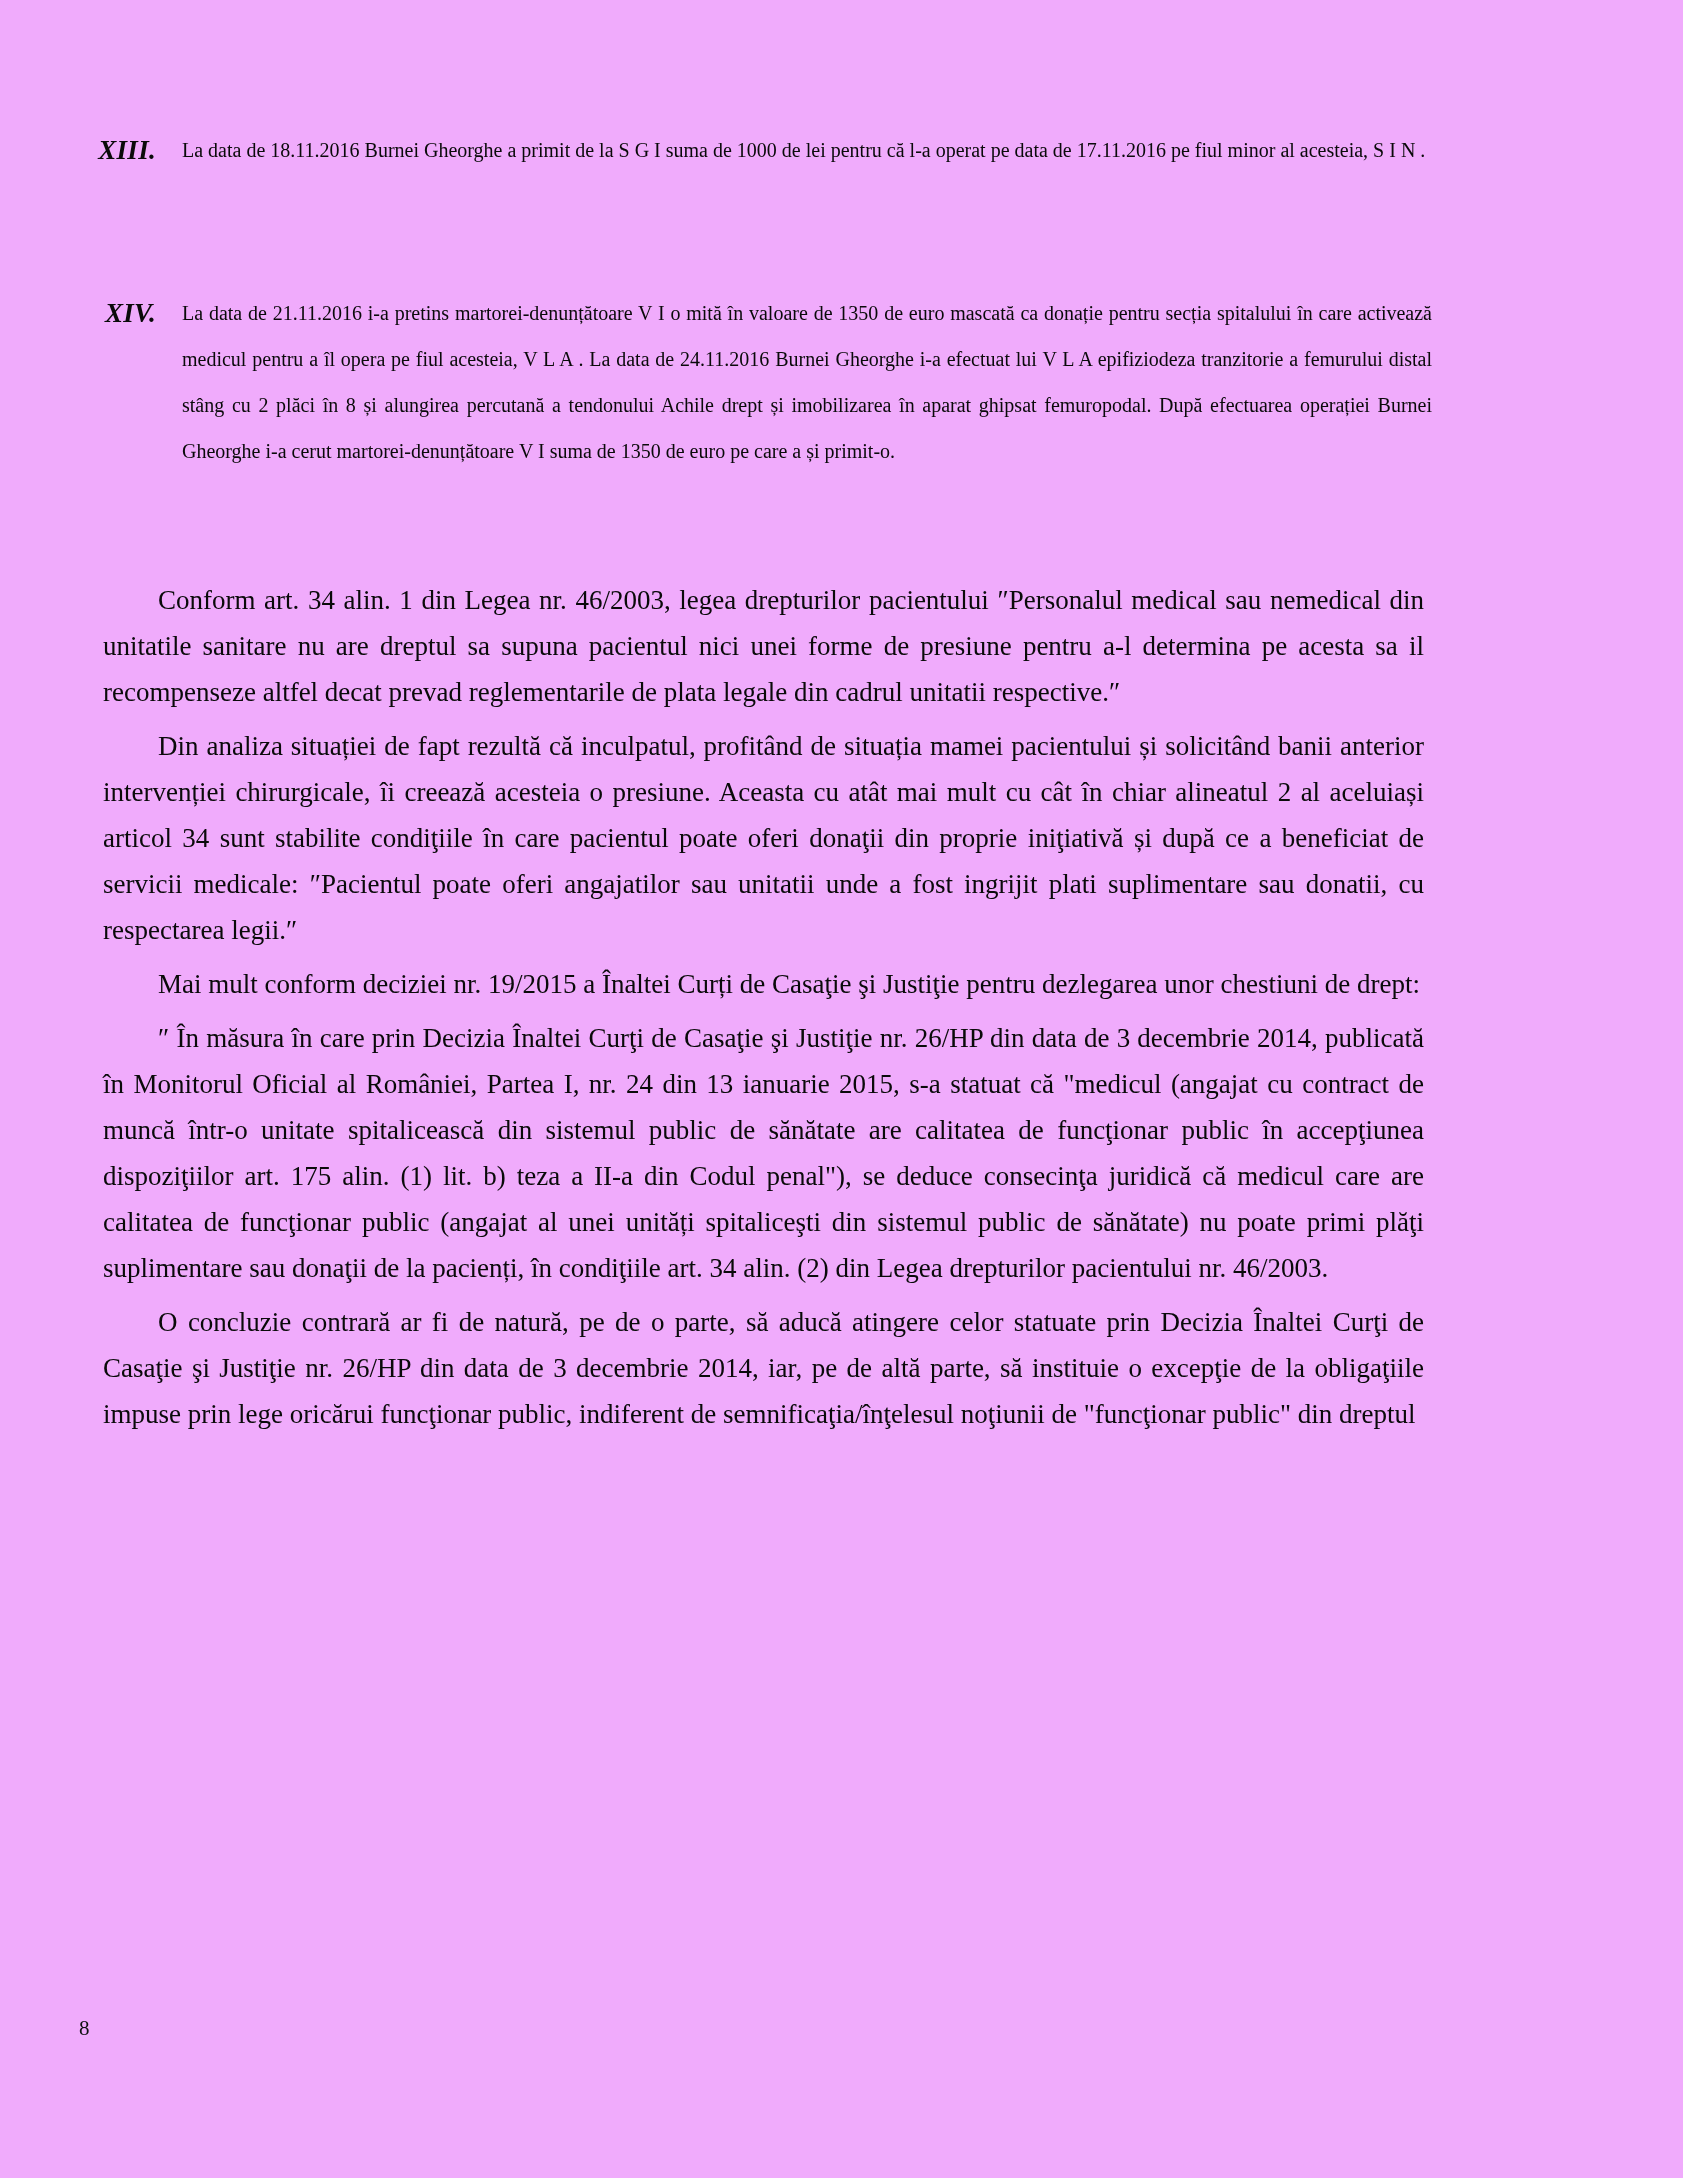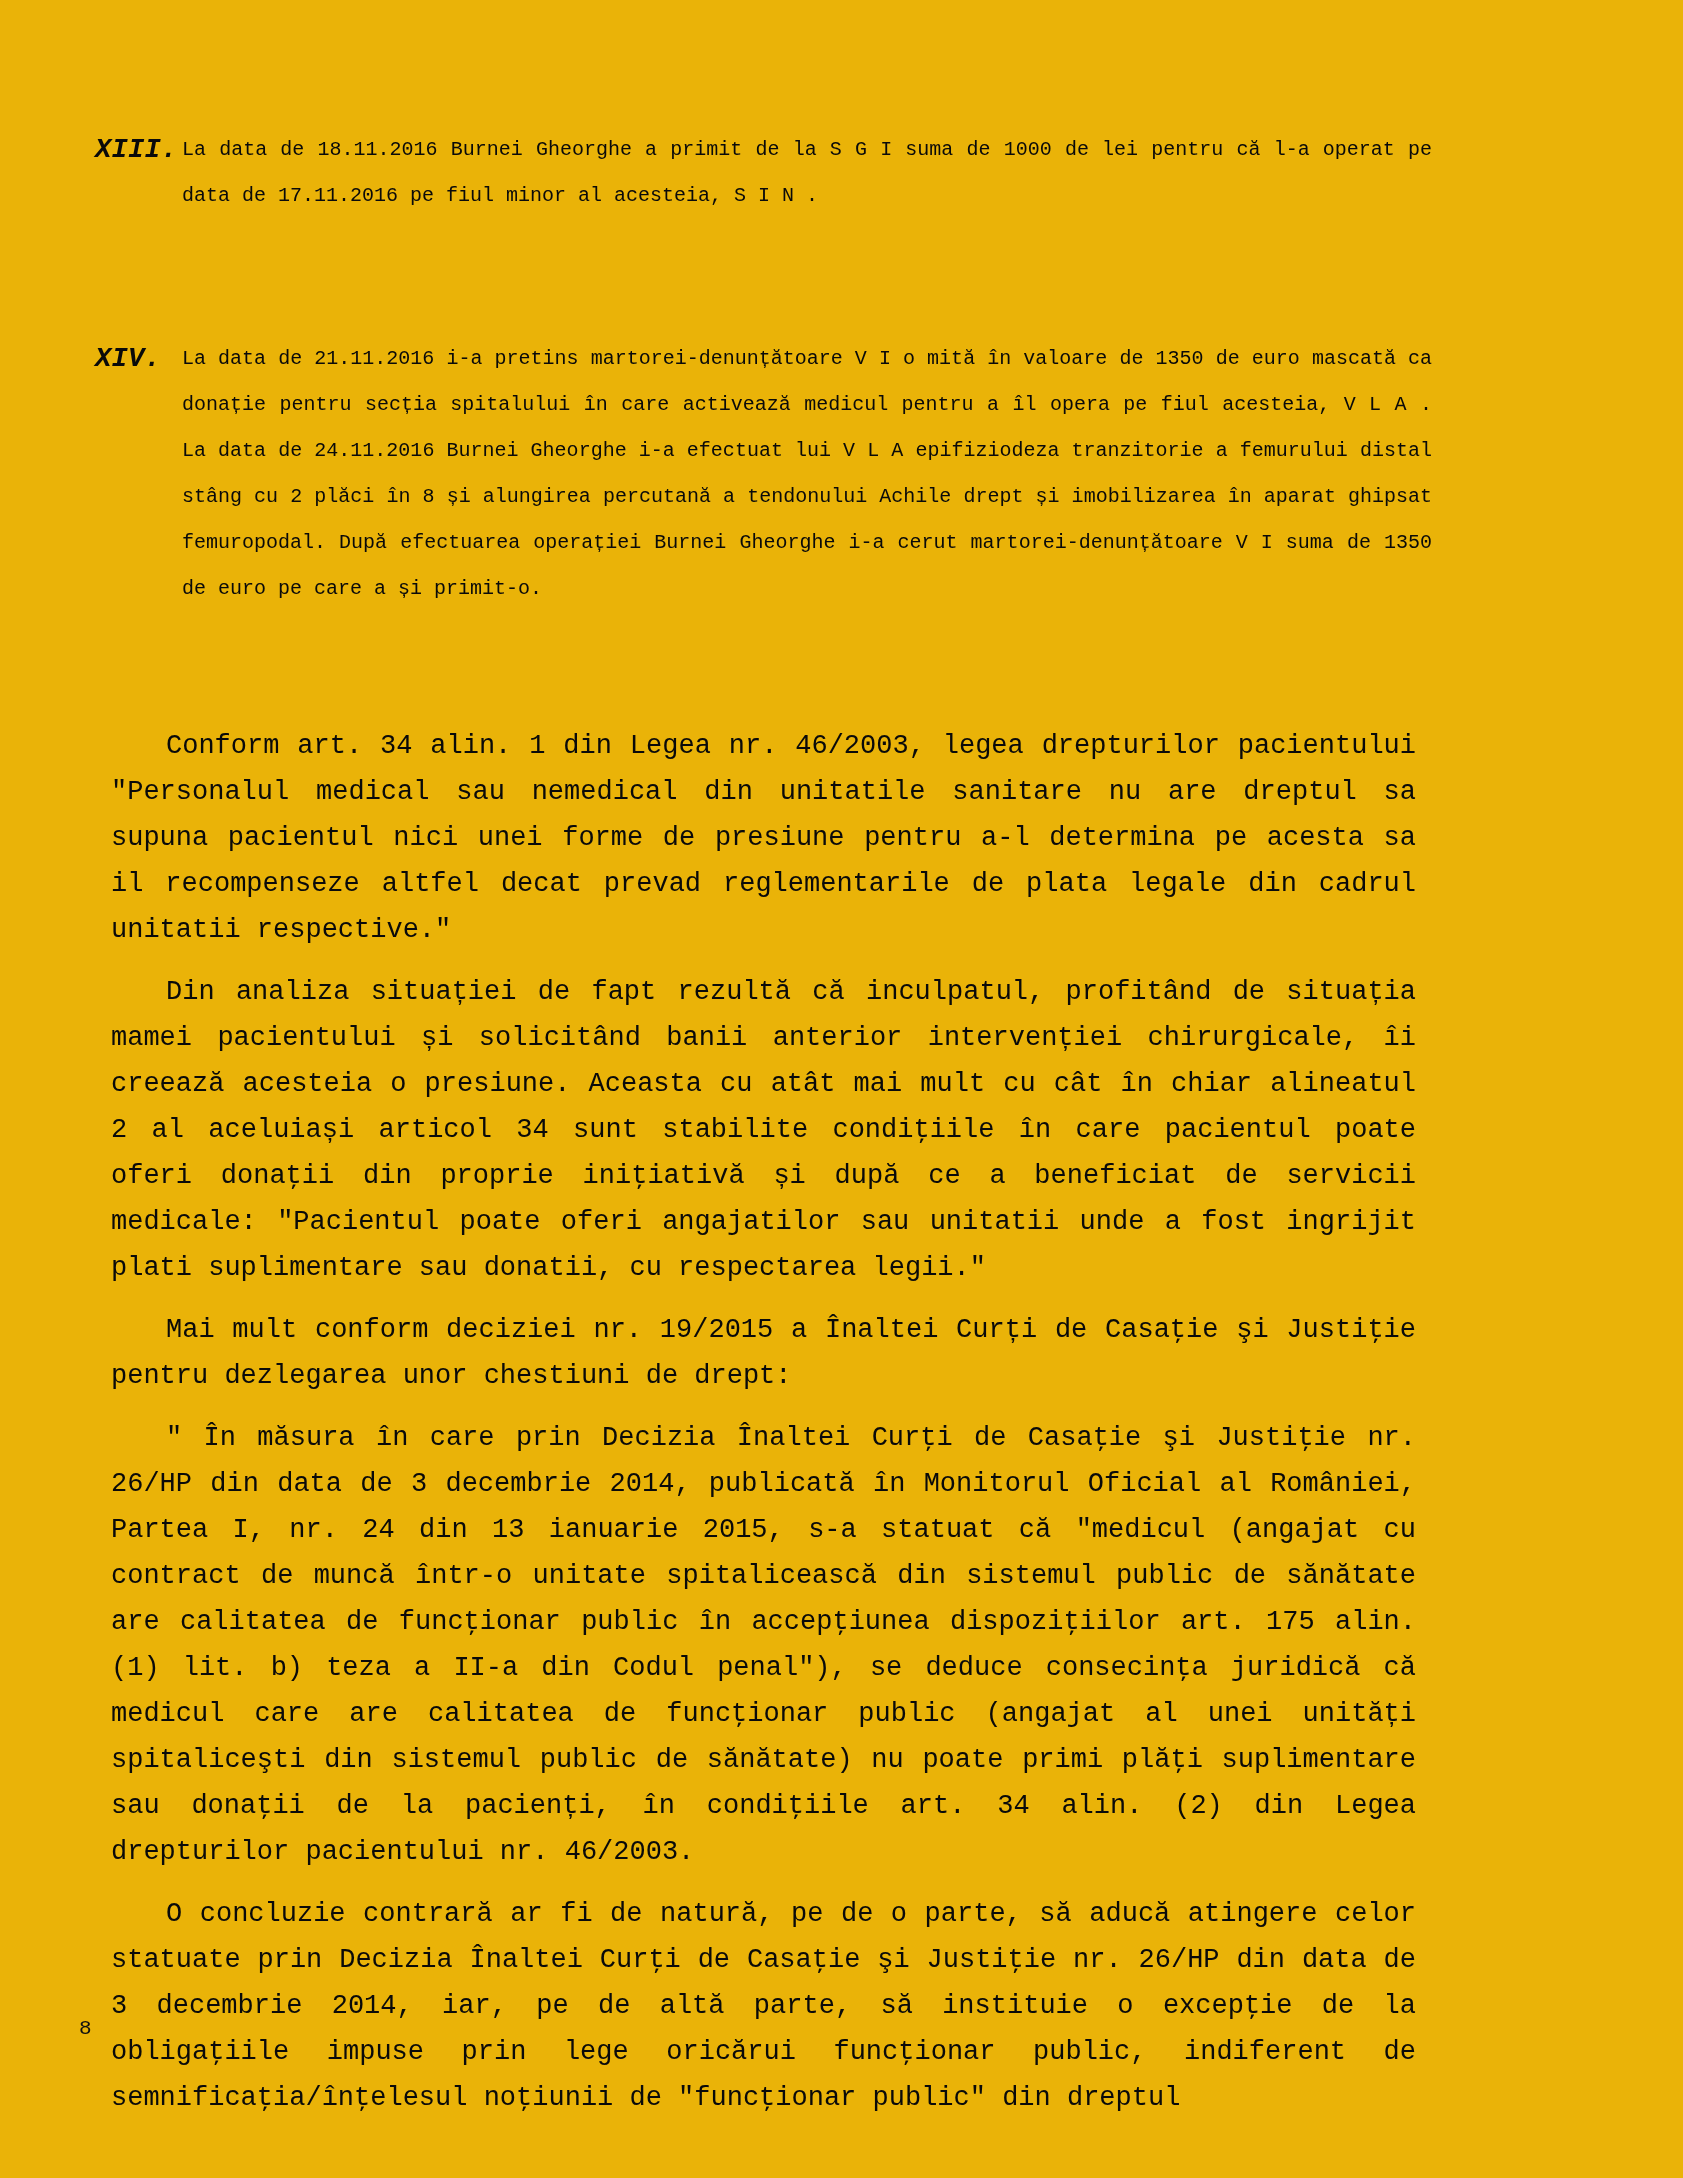--- a/index.html
+++ b/index.html
@@ -6,23 +6,23 @@
   html, body {
     margin: 0;
     padding: 0;
     background: #ffffff;
   }
 
   .page {
     position: relative;
     width: 1683px;
     height: 2178px;
-    background: #eab308;
+    background: #f0abfc;
     box-sizing: border-box;
-    font-family: Liberation Mono, monospace;
+    font-family: Liberation Serif, serif;
     color: #0a0a0a;
     overflow: hidden;
   }
 
   .content {
     position: absolute;
     left: 95px;
     top: 127px;
     width: 1337px;
   }
@@ -68,21 +68,21 @@
 
   
   .prose {
     font-size: 27px;
     line-height: 46px;
     text-align: justify;
     text-justify: inter-word;
   }
 
   .prose p {
-    margin: 16px;
+    margin: 8px;
     text-indent: 55px;
   }
 
   
   .page-number {
     position: absolute;
     left: 79px;
     top: 2018px;
     font-size: 21px;
     line-height: 1;

